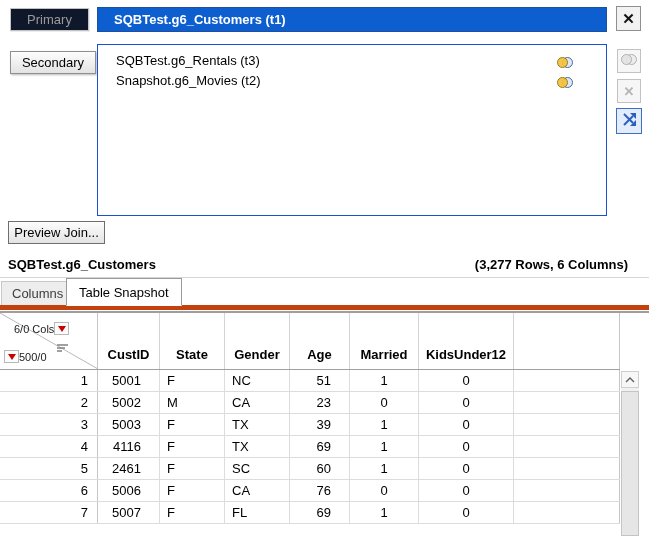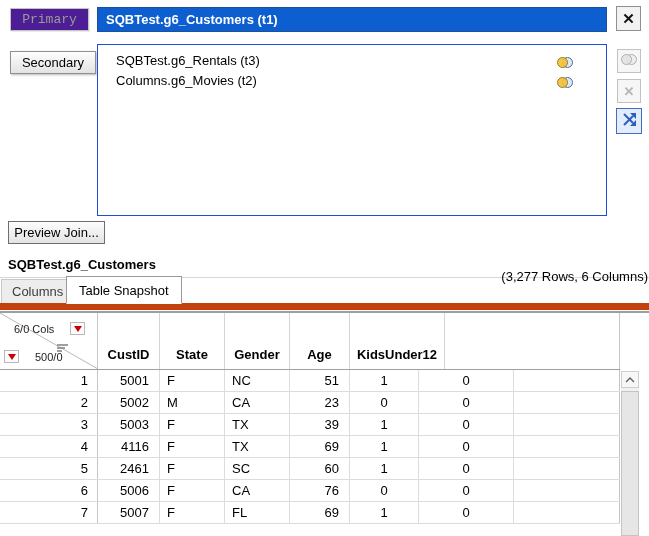--- a/index.html
+++ b/index.html
@@ -3,73 +3,73 @@
 <meta charset="utf-8">
 <style>
   * { margin:0; padding:0; box-sizing:border-box; }
   html,body { background:#fff; }
   body { font-family:"Liberation Sans", sans-serif; }
   #app { position:relative; width:649px; height:536px; background:#fff; overflow:hidden; font-size:13px; color:#000; }
 
   
   .btn { position:absolute; display:flex; align-items:center; justify-content:center;
          background:linear-gradient(#fdfdfd,#e3e3e3); border:1px solid #8f8f8f; font-size:13px; cursor:default; }
-  #primary-btn   { left:10px; top:8px;  width:79px; height:23px; color:#9a9a9a; background:#4c1d95; border-color:#c3c3c3; box-shadow:1px 1px 0 rgba(0,0,0,.08);font-family:Liberation Mono, monospace; }
+  #primary-btn   { left:10px; top:8px;  width:79px; height:23px; color:#9a9a9a; background:#0f172a; border-color:#c3c3c3; box-shadow:1px 1px 0 rgba(0,0,0,.08); }
   #secondary-btn { left:10px; top:51px; width:86px; height:23px; box-shadow:1px 1px 2px rgba(0,0,0,.28); }
   #preview-btn   { left:8px;  top:221px; width:97px; height:23px; border-color:#6e6e6e; }
 
   
   #primary-field { position:absolute; left:97px; top:7px; width:510px; height:25px; background:#0d5fd0;
-                   border:1px solid #1c4f9c; color:#fff; font-weight:bold; display:flex; align-items:center; padding-left:8px; }
+                   border:1px solid #1c4f9c; color:#fff; font-weight:bold; display:flex; align-items:center; padding-left:16px; }
 
   
   .icon-btn { position:absolute; display:flex; align-items:center; justify-content:center; background:#f6f6f6; border:1px solid #c2c2c2; }
   #close-btn  { left:616px; top:6px;   width:25px; height:25px; border-color:#8f8f8f; background:#f2f2f2; color:#111; font-weight:bold; font-size:15px; }
   #venn-btn   { left:617px; top:49px;  width:24px; height:24px; }
   #remove-btn { left:617px; top:79px;  width:24px; height:24px; color:#b5b5b5; font-weight:bold; font-size:13px; }
   #swap-btn   { left:616px; top:108px; width:26px; height:26px; background:#e2ecfb; border-color:#3f6fc0; }
 
   
   #listbox { position:absolute; left:97px; top:44px; width:510px; height:172px; border:1px solid #1d4ed8; background:#fff; padding-top:6px; }
   .list-item { position:relative; height:20px; line-height:20px; padding-left:18px; }
   .list-item .venn { position:absolute; right:32px; top:4px; }
   .optional { padding-left:18px; height:20px; line-height:20px; font-style:italic; color:#9b9b9b; }
 
   
   #title-row { position:absolute; left:0; top:253px; width:649px; height:25px; border-bottom:1px solid #d6d6d6; }
   #title   { position:absolute; left:8px;  top:4px; font-weight:bold; }
-  #summary { position:absolute; right:1px; top:4px; font-weight:normal;margin-top:12px; }
-
-  
-  #tabbar { position:absolute; left:0; top:278px; width:649px; height:32px; border-bottom:7px solid #c2410c; }
+  #summary { position:absolute; right:21px; top:4px; font-weight:bold; }
+
+  
+  #tabbar { position:absolute; left:0; top:278px; width:649px; height:32px; border-bottom:5px solid #c2410c; }
   .tab { position:absolute; display:flex; align-items:center; justify-content:center; }
   #tab-columns  { left:1px;  bottom:0;    height:24px; padding:0 10px; background:#ededed; border:1px solid #c8c8c8; border-bottom:none; color:#3d3d3d; }
   #tab-snapshot { left:66px; bottom:-1px; height:28px; padding:13px 12px; background:#fff; border:1px solid #9a9a9a; border-bottom:1px solid #fff; z-index:2; }
 
   
   #grid  { position:absolute; left:0; top:311px; width:649px; height:225px; border-top:2px solid #9e9e9e; background:#fff; }
   #ghead { position:relative; display:flex; width:620px; height:57px; border-bottom:1px solid #a0a0a0; }
   #corner { position:relative; width:98px; border-right:1px solid #c6c6c6; }
   #corner svg.diag { position:absolute; left:0; top:0; }
-  .badge { position:absolute; display:flex; align-items:center; gap:16px; font-size:11px; color:#222; }
+  .badge { position:absolute; display:flex; align-items:center; gap:0; font-size:11px; color:#222; }
   #cols-badge { top:9px; left:14px; }
   #rows-badge { bottom:6px; left:4px; }
   .red-tri { width:15px; height:13px; display:flex; align-items:center; justify-content:center; background:#fcfcfc; border:1px solid #b9b9b9; }
   .tri { width:0; height:0; border-left:4px solid transparent; border-right:4px solid transparent; border-top:6px solid #c00; }
   #col-filter { position:absolute; top:28px; left:56px; }
 
   .hcell { display:flex; align-items:flex-end; justify-content:center; padding-bottom:7px; font-weight:bold; border-right:1px solid #d4d4d4; }
   .hfill { flex:1; border-right:1px solid #c6c6c6; }
   .c0{width:98px} .c1{width:62px} .c2{width:65px} .c3{width:65px} .c4{width:60px} .c5{width:69px} .c6{width:95px}
 
   #gbody { width:620px; }
   .grid-row { display:flex; height:22px; border-bottom:1px solid #dcdcdc; }
   .cell { border-right:1px solid #dcdcdc; line-height:21px; overflow:hidden; white-space:nowrap; }
   .cell.c0 { text-align:right; padding-right:9px; border-right-color:#c6c6c6; }
-  .num { text-align:right; padding-right:10px; }
+  .num { text-align:right; padding-right:18px; }
   .txt { text-align:left;  padding-left:7px; }
   .ctr { text-align:center; }
   .cfill { flex:1; border-right:1px solid #c6c6c6; }
 
   
   #vscroll { position:absolute; left:621px; top:58px; width:18px; bottom:0; background:#f1f1f1; }
   #vs-up    { position:absolute; top:0; left:0; width:18px; height:17px; background:#f7f7f7; border:1px solid #cfcfcf; display:flex; align-items:center; justify-content:center; }
   #vs-thumb { position:absolute; top:20px; bottom:0; left:0; width:18px; background:#e6e6e6; border:1px solid #c4c4c4; }
 </style>
 </head>
@@ -91,21 +91,21 @@
     <div class="list-item">
       <span>SQBTest.g6_Rentals (t3)</span>
       <span class="venn">
         <svg width="18" height="13">
           <circle cx="11.5" cy="6.5" r="5" fill="#dfe9f6" stroke="#4a6b96"></circle>
           <circle cx="6.5" cy="6.5" r="5" fill="#f2c23b" fill-opacity="0.93" stroke="#9a7b23"></circle>
         </svg>
       </span>
     </div>
     <div class="list-item">
-      <span>Columns.g6_Movies (t2)</span>
+      <span>Snapshot.g6_Movies (t2)</span>
       <span class="venn">
         <svg width="18" height="13">
           <circle cx="11.5" cy="6.5" r="5" fill="#dfe9f6" stroke="#4a6b96"></circle>
           <circle cx="6.5" cy="6.5" r="5" fill="#f2c23b" fill-opacity="0.93" stroke="#9a7b23"></circle>
         </svg>
       </span>
     </div>
   </div>
 
   <div class="icon-btn" id="venn-btn">
@@ -165,20 +165,21 @@
           <span class="red-tri">
             <span class="tri"></span>
           </span>
           <span>500/0</span>
         </div>
       </div>
       <div class="hcell c1">CustID</div>
       <div class="hcell c3">State</div>
       <div class="hcell c2">Gender</div>
       <div class="hcell c4">Age</div>
+      <div class="hcell c5">Married</div>
       <div class="hcell c6">KidsUnder12</div>
       <div class="hfill"></div>
     </div>
 
     <div id="gbody">
         <div class="grid-row">
           <div class="cell c0">1</div>
           <div class="cell c1 num">5001</div>
           <div class="cell c2 txt">F</div>
           <div class="cell c3 txt">NC</div>

